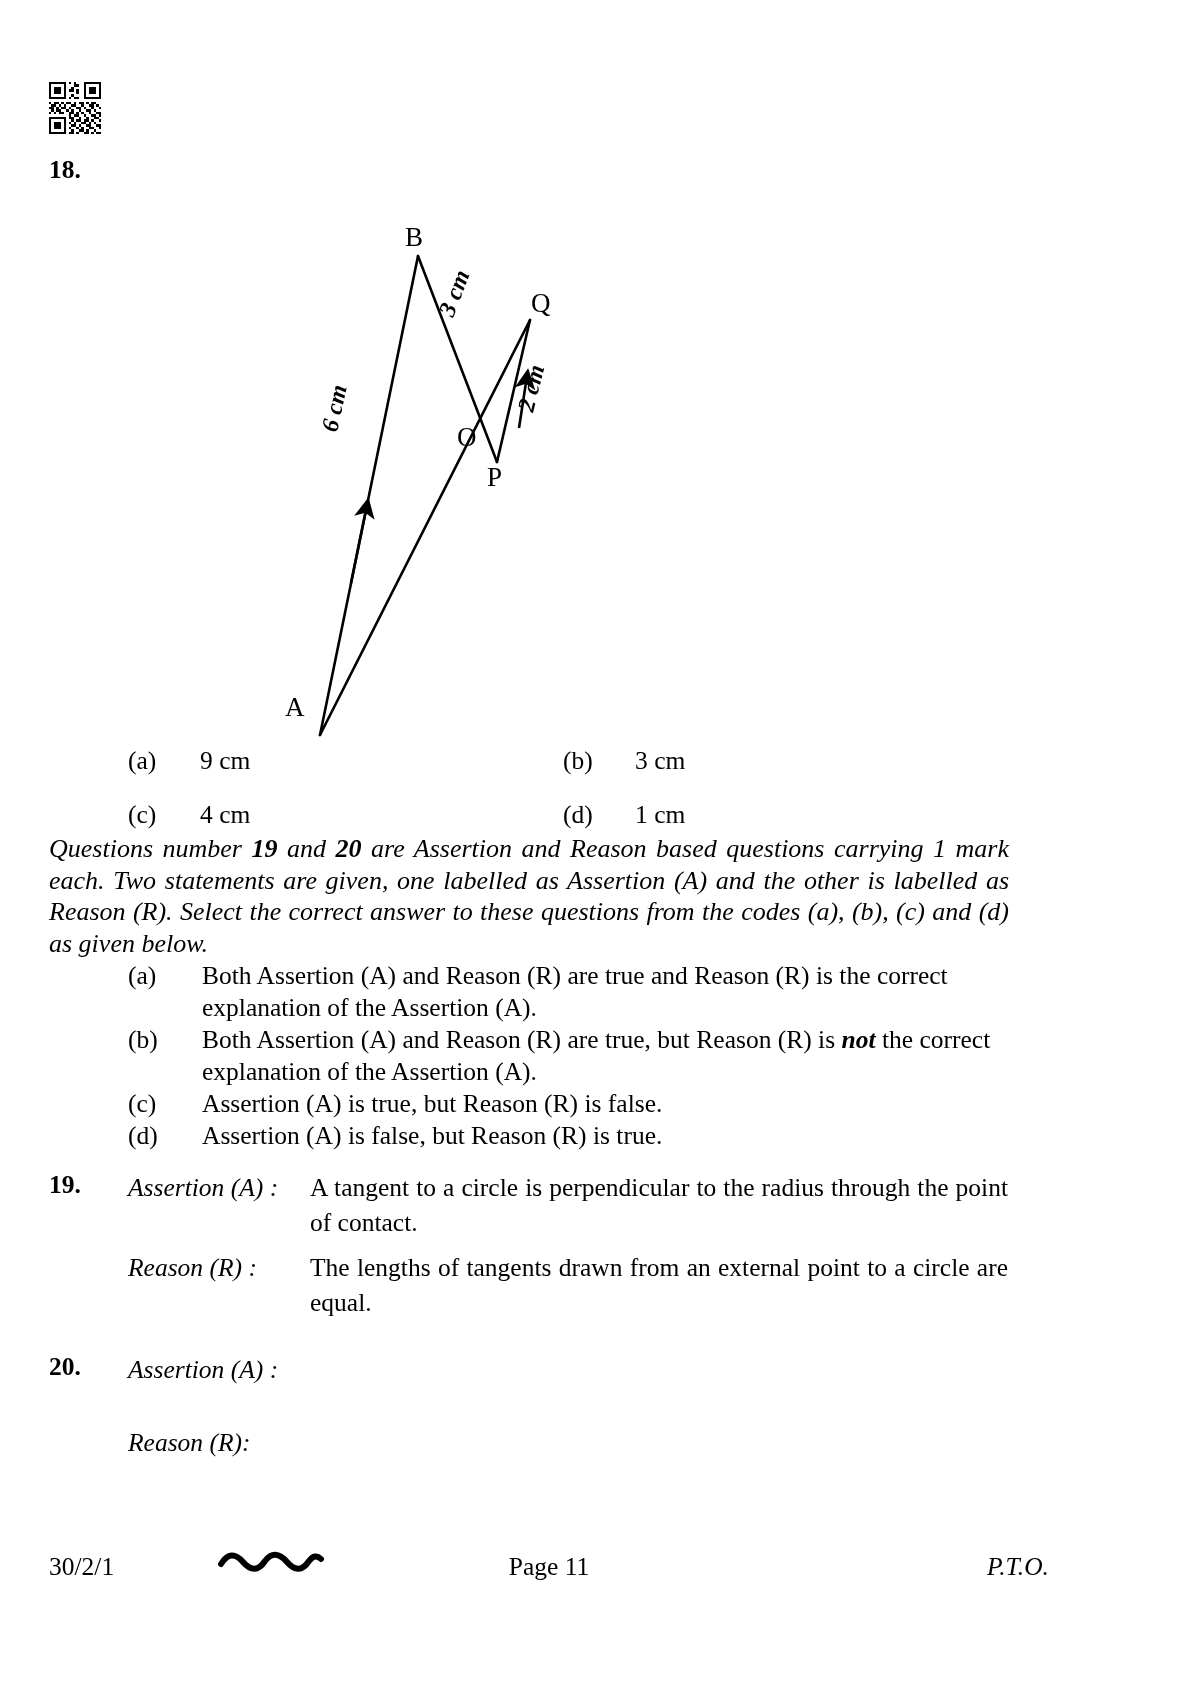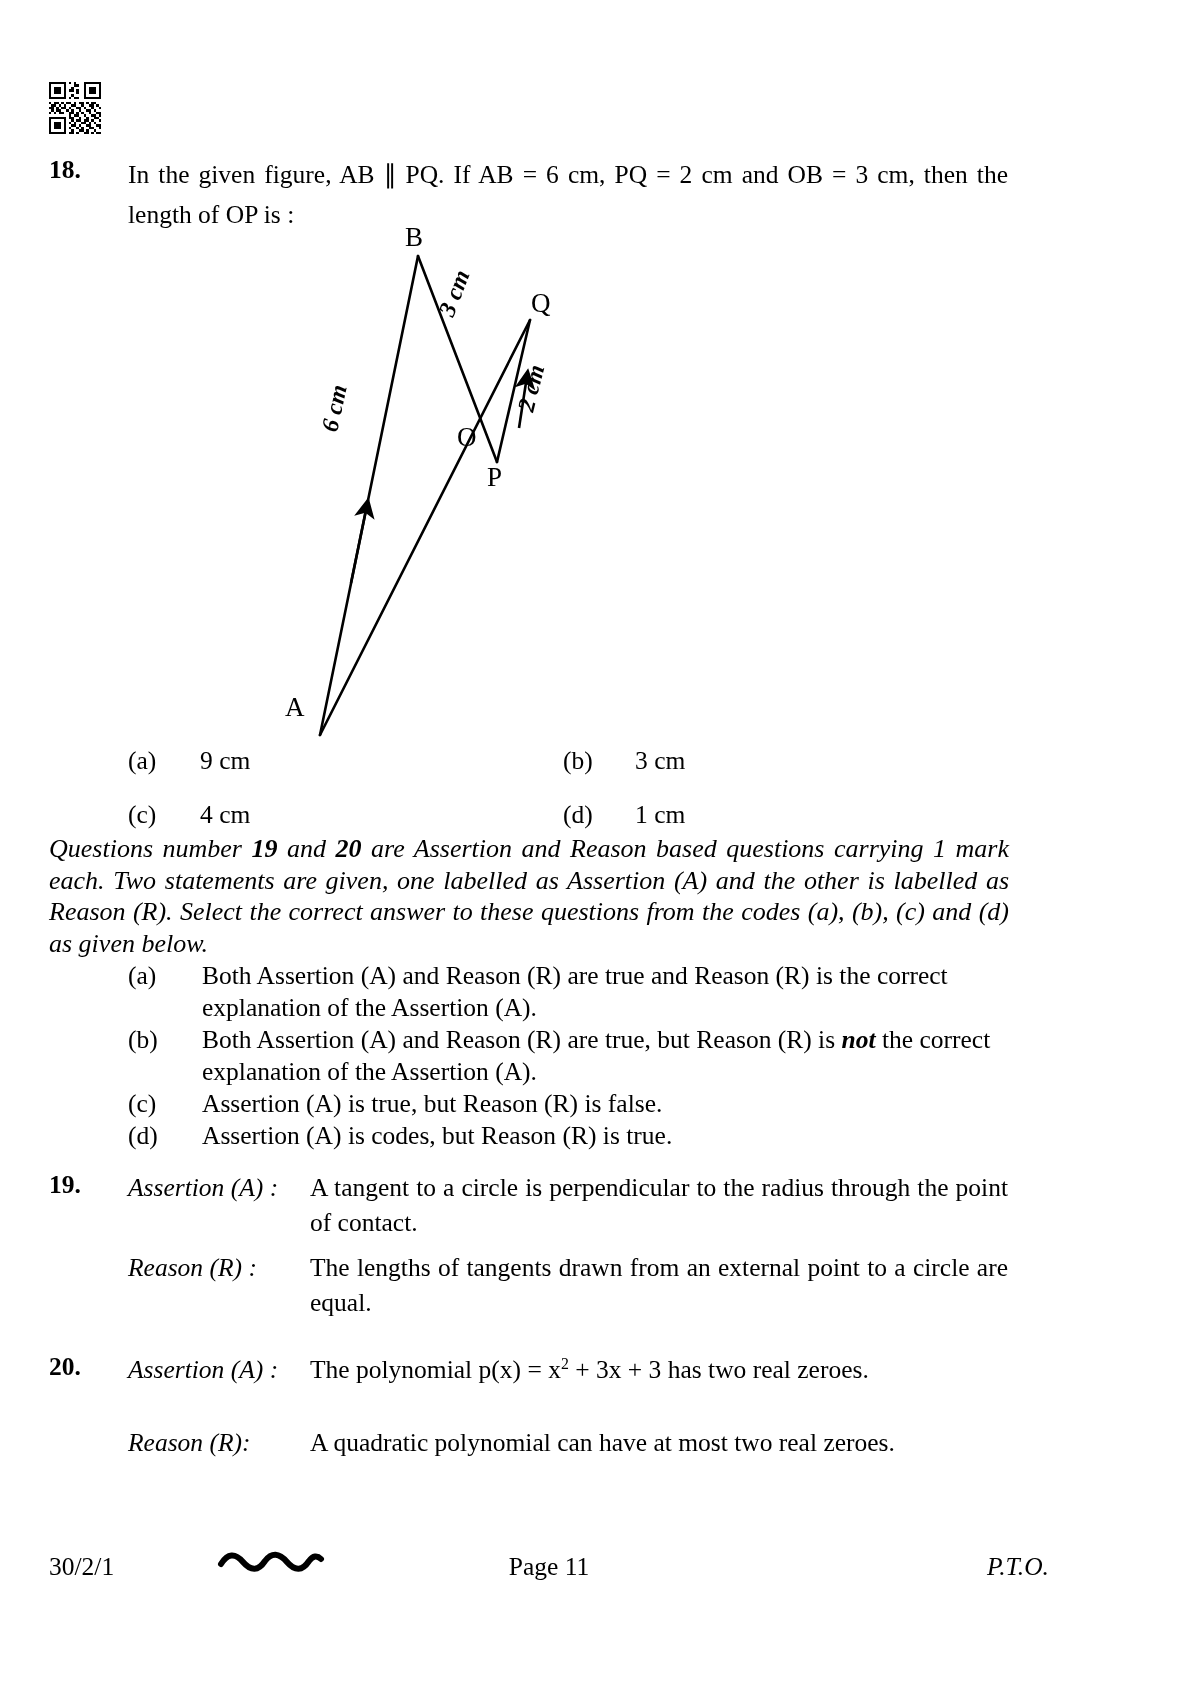--- a/index.html
+++ b/index.html
@@ -258,21 +258,20 @@
         <rect x="8" y="20" width="2" height="1"></rect>
           <rect x="11" y="20" width="1" height="1"></rect>
         <rect x="14" y="20" width="2" height="1"></rect>
           <rect x="17" y="20" width="1" height="1"></rect>
         <rect x="19" y="20" width="2" height="1"></rect>
       </g>
     </svg>
   </div>
 
   <div class="q-num" style="left:49px; top:155px;">18.</div>
-  <div class="q-block" id="q18">In the given figure, AB ∥ PQ. If AB = 6 cm, PQ = 2 cm and OB = 3 cm, then the length of OP is :</div>
 
   <div class="figure">
     <svg width="400" height="520" viewBox="0 0 400 520">
       <defs>
         <marker id="arr" markerWidth="10" markerHeight="10" refX="5" refY="4" orient="auto" markerUnits="strokeWidth">
           <path d="M0,0 L8,4 L0,8 L2,4 Z" fill="#000"></path>
         </marker>
       </defs>
       <g stroke="#000000" stroke-width="2.6" fill="none" stroke-linecap="round">
 
@@ -337,41 +336,39 @@
   <div class="code-item" style="top:1024px;">
     <span class="ctag">(b)</span>
     <span class="ctext"><span>Both Assertion (A) and Reason (R) are true, but Reason (R) is </span><b>not</b><span> the correct explanation of the Assertion (A).</span></span>
   </div>
   <div class="code-item" style="top:1088px;">
     <span class="ctag">(c)</span>
     <span class="ctext">Assertion (A) is true, but Reason (R) is false.</span>
   </div>
   <div class="code-item" style="top:1120px;">
     <span class="ctag">(d)</span>
-    <span class="ctext">Assertion (A) is codes, but Reason (R) is true.</span>
+    <span class="ctext">Assertion (A) is false, but Reason (R) is true.</span>
   </div>
 
   <div class="q-num" style="left:49px; top:1170px;">19.</div>
   <div class="ar" style="top:1170px;">
     <span class="lbl">Assertion (A) :</span>
     <span class="body">A tangent to a circle is perpendicular to the radius through the point of contact.</span>
   </div>
   <div class="ar" style="top:1250px;">
     <span class="lbl">Reason (R) :</span>
     <span class="body">The lengths of tangents drawn from an external point to a circle are equal.</span>
   </div>
 
   <div class="q-num" style="left:49px; top:1352px;">20.</div>
   <div class="ar" style="top:1352px;">
     <span class="lbl">Assertion (A) :</span>
-    <span class="body nojust"><span>The polynomial p(x) = x</span><sup>2</sup><span> + 3x + 3 has two real zeroes.</span></span>
   </div>
   <div class="ar" style="top:1425px;">
     <span class="lbl">Reason (R):</span>
-    <span class="body nojust">A quadratic polynomial can have at most two real zeroes.</span>
   </div>
 
   <div class="footer">
     <span class="f-code">30/2/1</span>
     <span class="f-wave">
       <svg width="110" height="30" viewBox="0 0 110 30">
         <path d="M4,18 Q14,2 26,16 Q38,30 48,15 Q58,2 70,16 Q82,30 92,15 Q98,7 104,13" stroke="#000" stroke-width="6" fill="none" stroke-linecap="round"></path>
       </svg>
     </span>
     <span class="f-page">Page 11</span>

